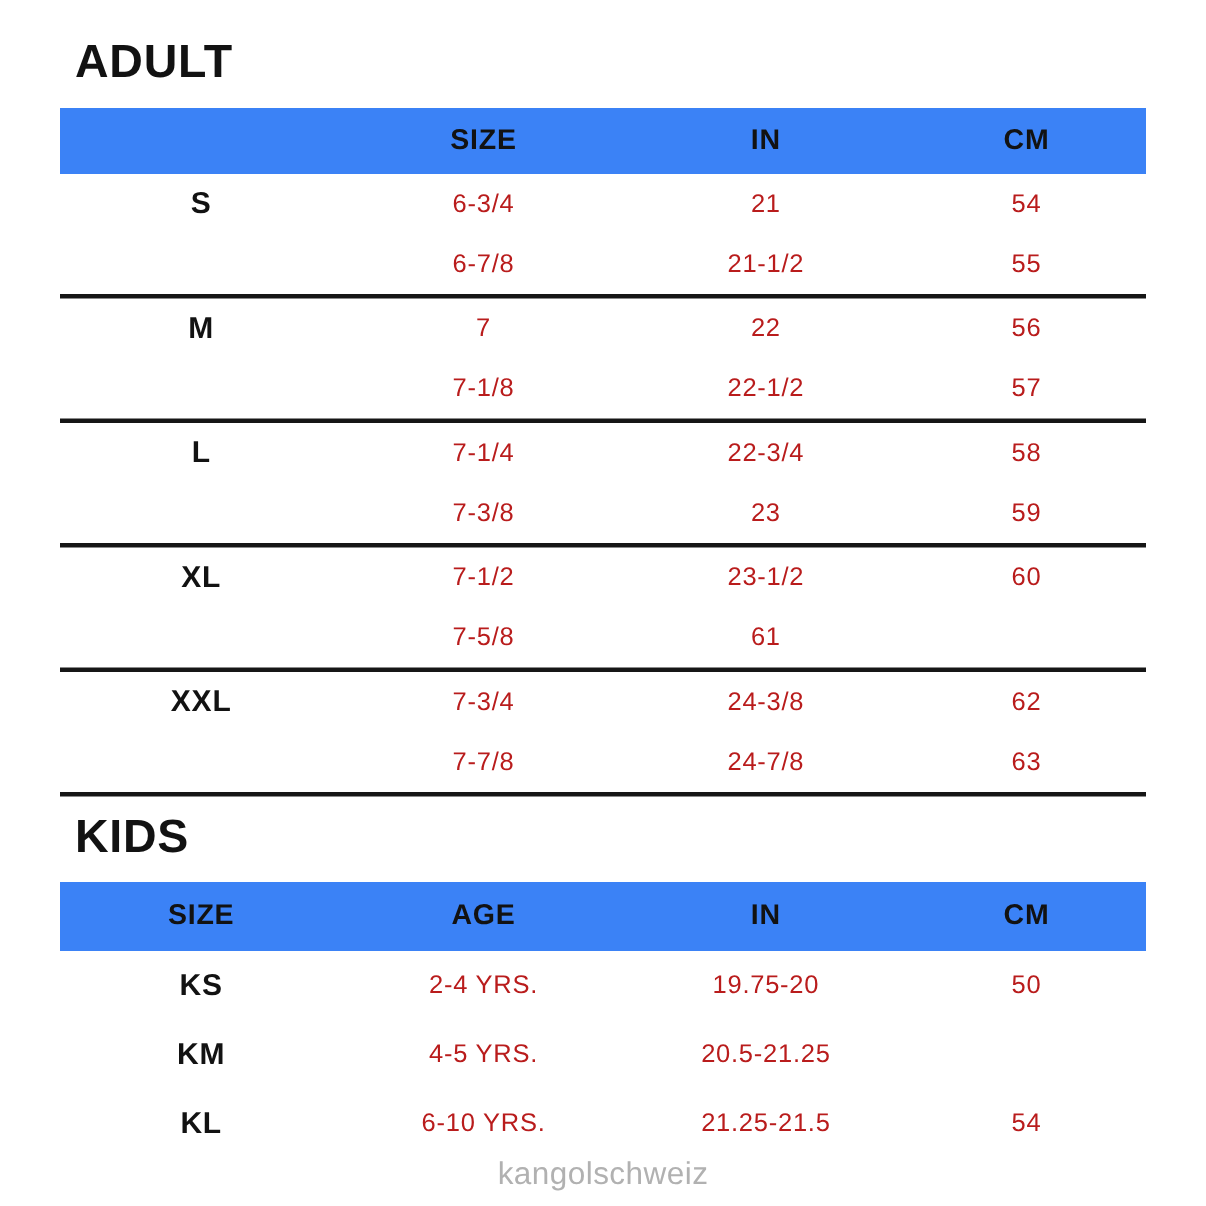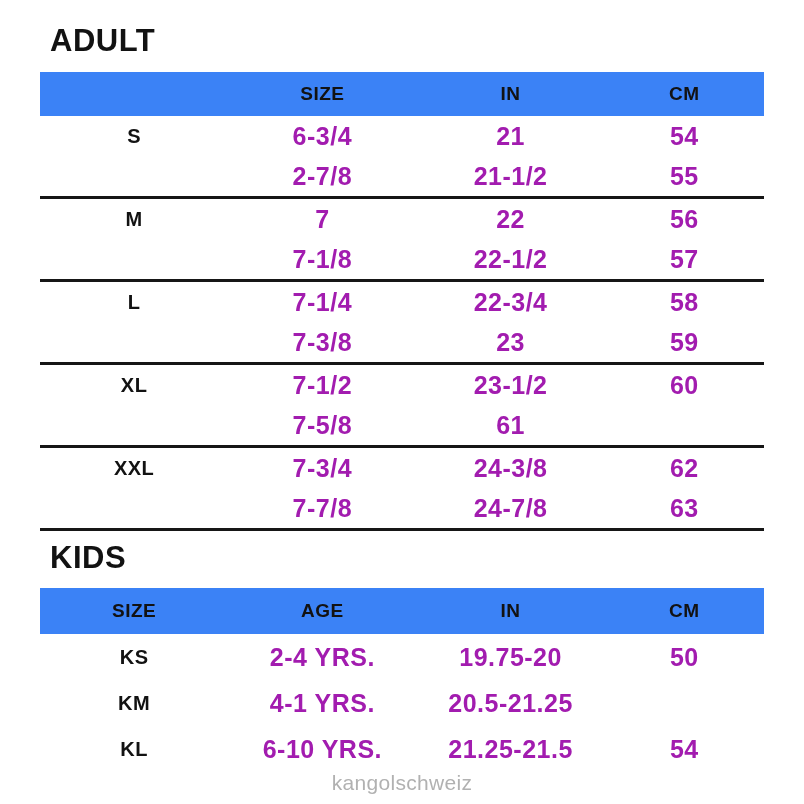--- a/index.html
+++ b/index.html
@@ -39,24 +39,24 @@
     font-size: 19px;
     font-weight: 800;
     letter-spacing: 0.5px;
     color: #121212;
   }
 
   .size-group { border-bottom: 3px solid #161616; }
   .size-group .row { height: 40px; }
 
   .cell {
-    font-size: 25px;
-    font-weight: 700;
+    font-size: 17px;
+    font-weight: 400;
     letter-spacing: 0.5px;
-    color: #a21caf;
+    color: #b91c1c;
   }
   .cell.label {
     font-size: 20px;
     font-weight: 800;
     letter-spacing: 0.5px;
     color: #121212;
   }
 
   .kids-table .row { height: 46px; }
 
@@ -87,21 +87,21 @@
 
     <div class="size-group">
       <div class="row">
         <div class="cell label">S</div>
         <div class="cell">6-3/4</div>
         <div class="cell">21</div>
         <div class="cell">54</div>
       </div>
       <div class="row">
         <div class="cell label"></div>
-        <div class="cell">2-7/8</div>
+        <div class="cell">6-7/8</div>
         <div class="cell">21-1/2</div>
         <div class="cell">55</div>
       </div>
     </div>
 
     <div class="size-group">
       <div class="row">
         <div class="cell label">M</div>
         <div class="cell">7</div>
         <div class="cell">22</div>
@@ -171,21 +171,21 @@
     </div>
 
     <div class="row">
       <div class="cell label">KS</div>
       <div class="cell">2-4 YRS.</div>
       <div class="cell">19.75-20</div>
       <div class="cell">50</div>
     </div>
     <div class="row">
       <div class="cell label">KM</div>
-      <div class="cell">4-1 YRS.</div>
+      <div class="cell">4-5 YRS.</div>
       <div class="cell">20.5-21.25</div>
     </div>
     <div class="row">
       <div class="cell label">KL</div>
       <div class="cell">6-10 YRS.</div>
       <div class="cell">21.25-21.5</div>
       <div class="cell">54</div>
     </div>
   </section>
 

